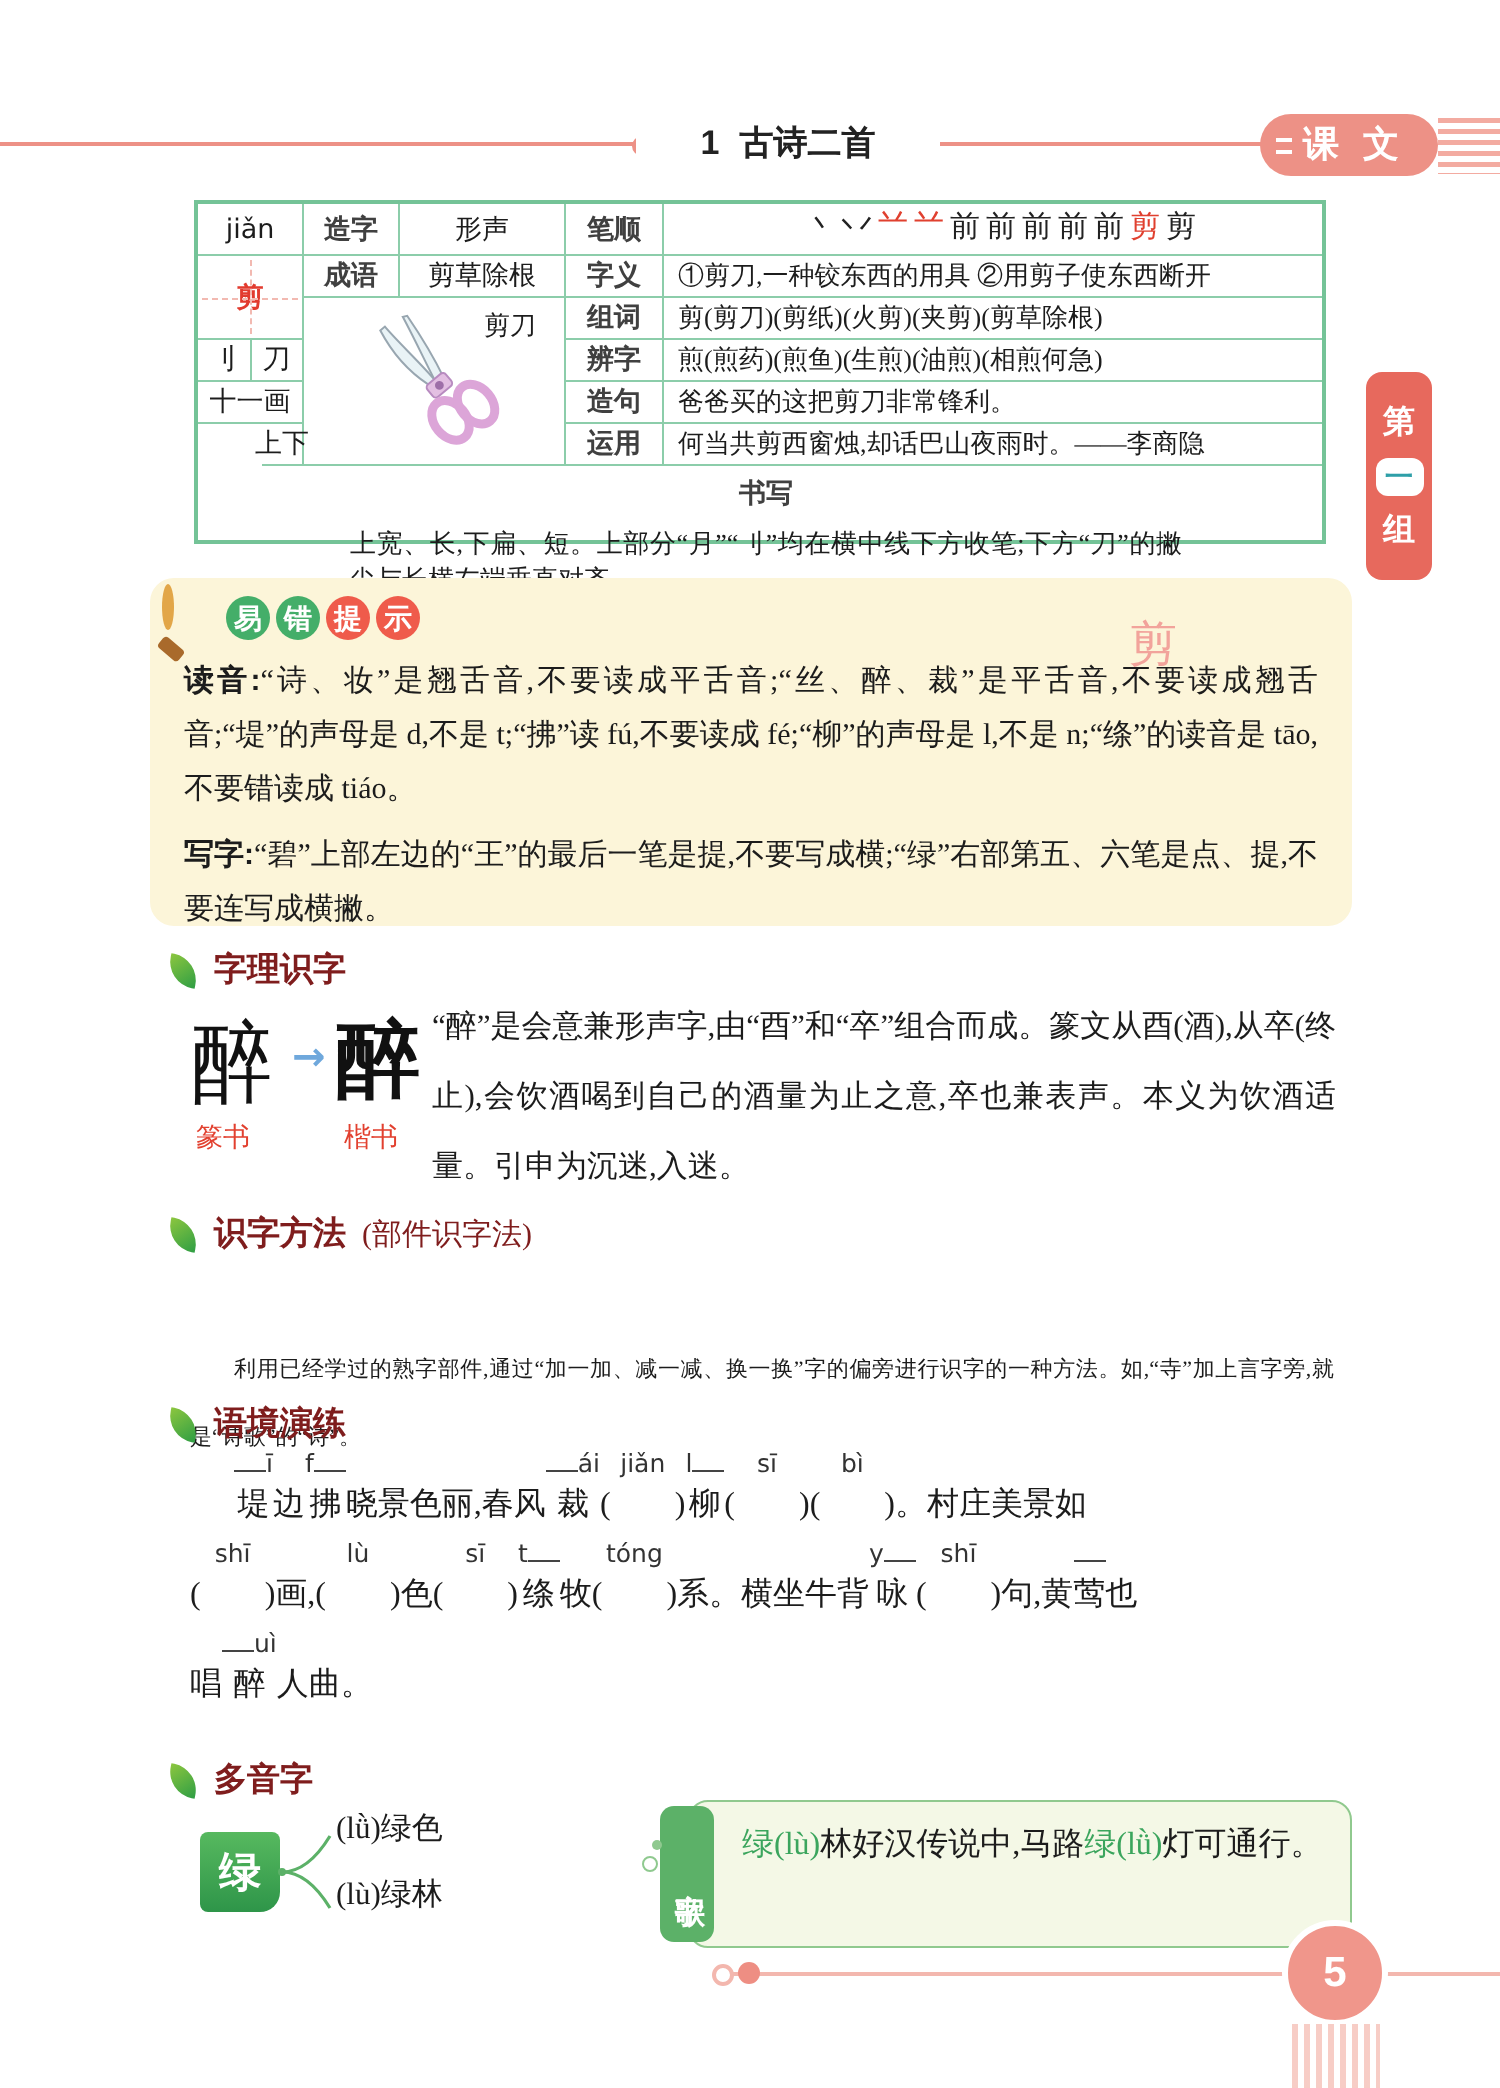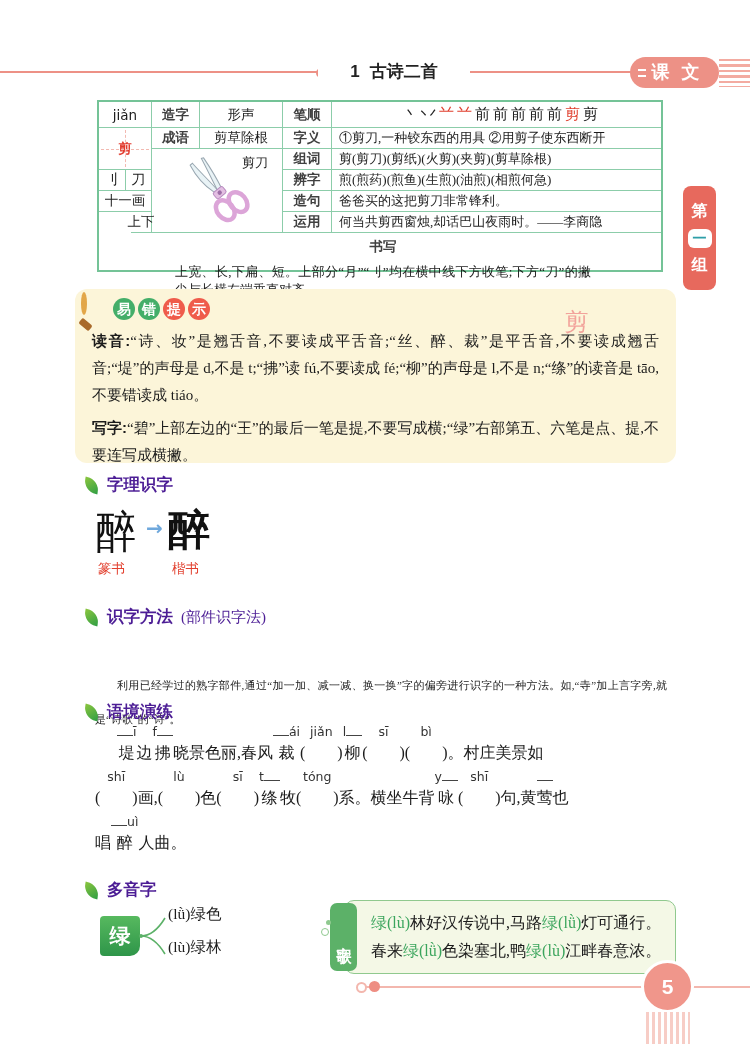--- a/index.html
+++ b/index.html
@@ -73,21 +73,21 @@
   .mag{position:absolute;left:-32px;top:-3px;width:32px;height:32px;}
   .mag .lens{width:22px;height:22px;border-radius:50%;border:3.5px solid #E2A648;
          background:radial-gradient(circle at 35% 30%,#ffffff 15%,#C2E6F4 70%);}
   .mag .handle{position:absolute;left:-2px;bottom:-1px;width:13px;height:7px;background:#A96A2B;
          transform:rotate(40deg);border-radius:2px;}
   .tips p{margin:5px 17px 0 17px;font-size:15px;line-height:27px;text-align:justify;}
   .tips b{font-family:"Liberation Sans",sans-serif;}
 
   
   .sec-head{position:absolute;display:flex;align-items:center;gap:8px;
-            font-family:"Liberation Sans",sans-serif;font-weight:bold;font-size:16.5px;color:#4c1d95;}
+            font-family:"Liberation Sans",sans-serif;font-weight:bold;font-size:16.5px;color:#7f1d1d;}
   .leaf{width:15px;height:15px;background:linear-gradient(135deg,#8CC63F,#2F9E44);
         border-radius:0 90% 0 90%;transform:rotate(12deg);flex:none;}
   .sec-head .sub{font-weight:normal;font-family:"Liberation Serif",serif;font-size:15px;}
 
   
   .zl-seal{position:absolute;left:96px;top:504px;font-size:40px;transform:scaleY(1.12);color:#111;}
   .zl-arrow{position:absolute;left:146px;top:516px;color:#6FA8DC;font-size:20px;font-weight:bold;font-family:"DejaVu Sans",sans-serif;}
   .zl-kai{position:absolute;left:168px;top:502px;font-size:42px;font-weight:bold;color:#111;}
   .zl-lab{position:absolute;color:#E2402F;font-size:13.5px;top:560px;}
   .zl-text{position:absolute;left:216px;top:496px;width:452px;font-size:15.5px;line-height:35px;text-align:justify;}
@@ -234,20 +234,21 @@
 
   <div class="sec-head" style="left:84px;top:474px;">
     <span class="leaf"></span>
     <span>字理识字</span>
   </div>
   <div class="zl-seal">醉</div>
   <div class="zl-arrow">→</div>
   <div class="zl-kai">醉</div>
   <div class="zl-lab" style="left:98px;">篆书</div>
   <div class="zl-lab" style="left:172px;">楷书</div>
+  <div class="zl-text">“醉”是会意兼形声字,由“酉”和“卒”组合而成。篆文从酉(酒),从卒(终止),会饮酒喝到自己的酒量为止之意,卒也兼表声。本义为饮酒适量。引申为沉迷,入迷。</div>
 
   <div class="sec-head" style="left:84px;top:606px;">
     <span class="leaf"></span>
     <span>识字方法</span>
       <span class="sub">(部件识字法)</span>
   </div>
   <div class="sz-text">利用已经学过的熟字部件,通过“加一加、减一减、换一换”字的偏旁进行识字的一种方法。如,“寺”加上言字旁,就是“诗歌”的“诗”。</div>
 
   <div class="sec-head" style="left:84px;top:701px;">
     <span class="leaf"></span>
@@ -266,21 +267,20 @@
   <div class="dy-char">绿</div>
   <svg class="dy-branch" width="28" height="56" viewBox="0 0 28 56">
     <path d="M2 28 Q15 28 26 10" fill="none" stroke="#5CB168" stroke-width="1.6"></path>
     <path d="M2 28 Q15 28 26 46" fill="none" stroke="#5CB168" stroke-width="1.6"></path>
     <circle cx="2" cy="28" r="2" fill="#5CB168"></circle>
   </svg>
   <div class="dy-read" style="top:904px;">(lǜ)绿色</div>
   <div class="dy-read" style="top:937px;">(lù)绿林</div>
   <div class="zg-box">
     <div class="zg-line"><span class="zgreen">绿(lù)</span><span>林好汉传说中,马路</span><span class="zgreen">绿(lǜ)</span><span>灯可通行。</span></div>
-    <div class="zg-line"><span>春来</span><span class="zgreen">绿(lǜ)</span><span>色染塞北,鸭</span><span class="zgreen">绿(lù)</span><span>江畔春意浓。</span></div>
   </div>
   <div class="zg-label">字歌</div>
   <div class="zg-dot1"></div>
   <div class="zg-dot2"></div>
 
   <div class="f-line"></div>
   <div class="f-dot-o"></div>
   <div class="f-dot"></div>
   <div class="f-page">5</div>
   <div class="f-stripes"></div>

